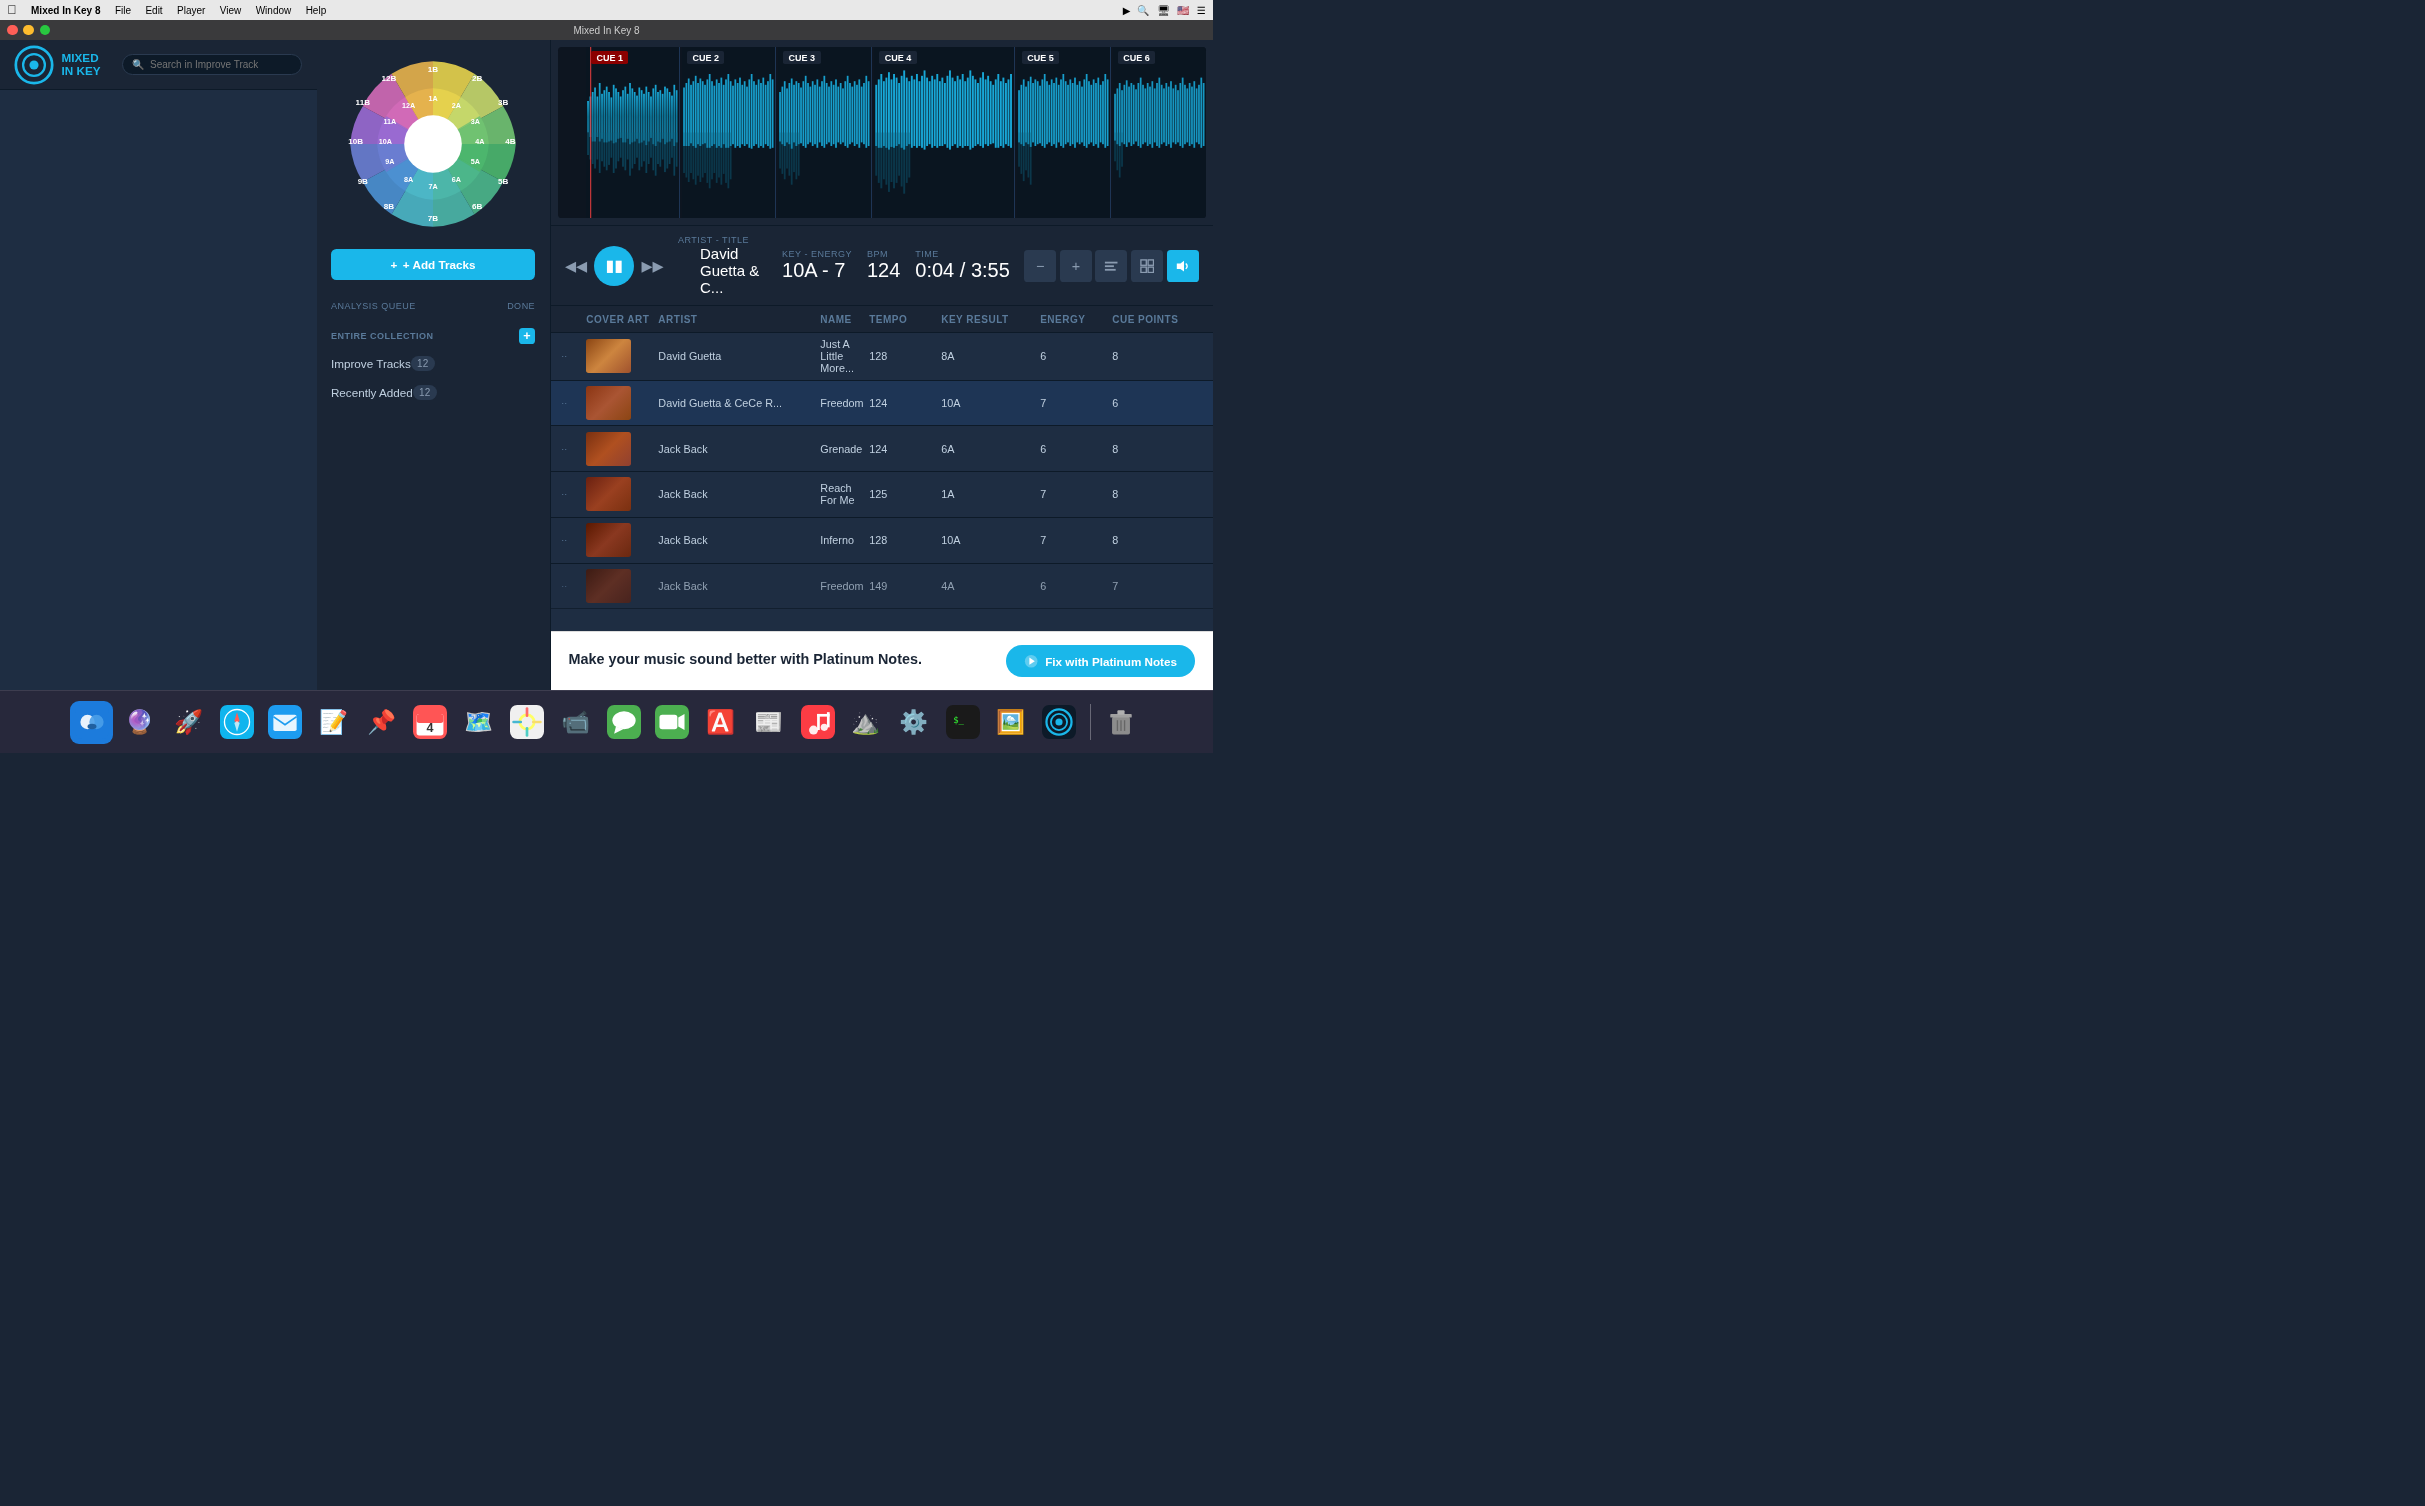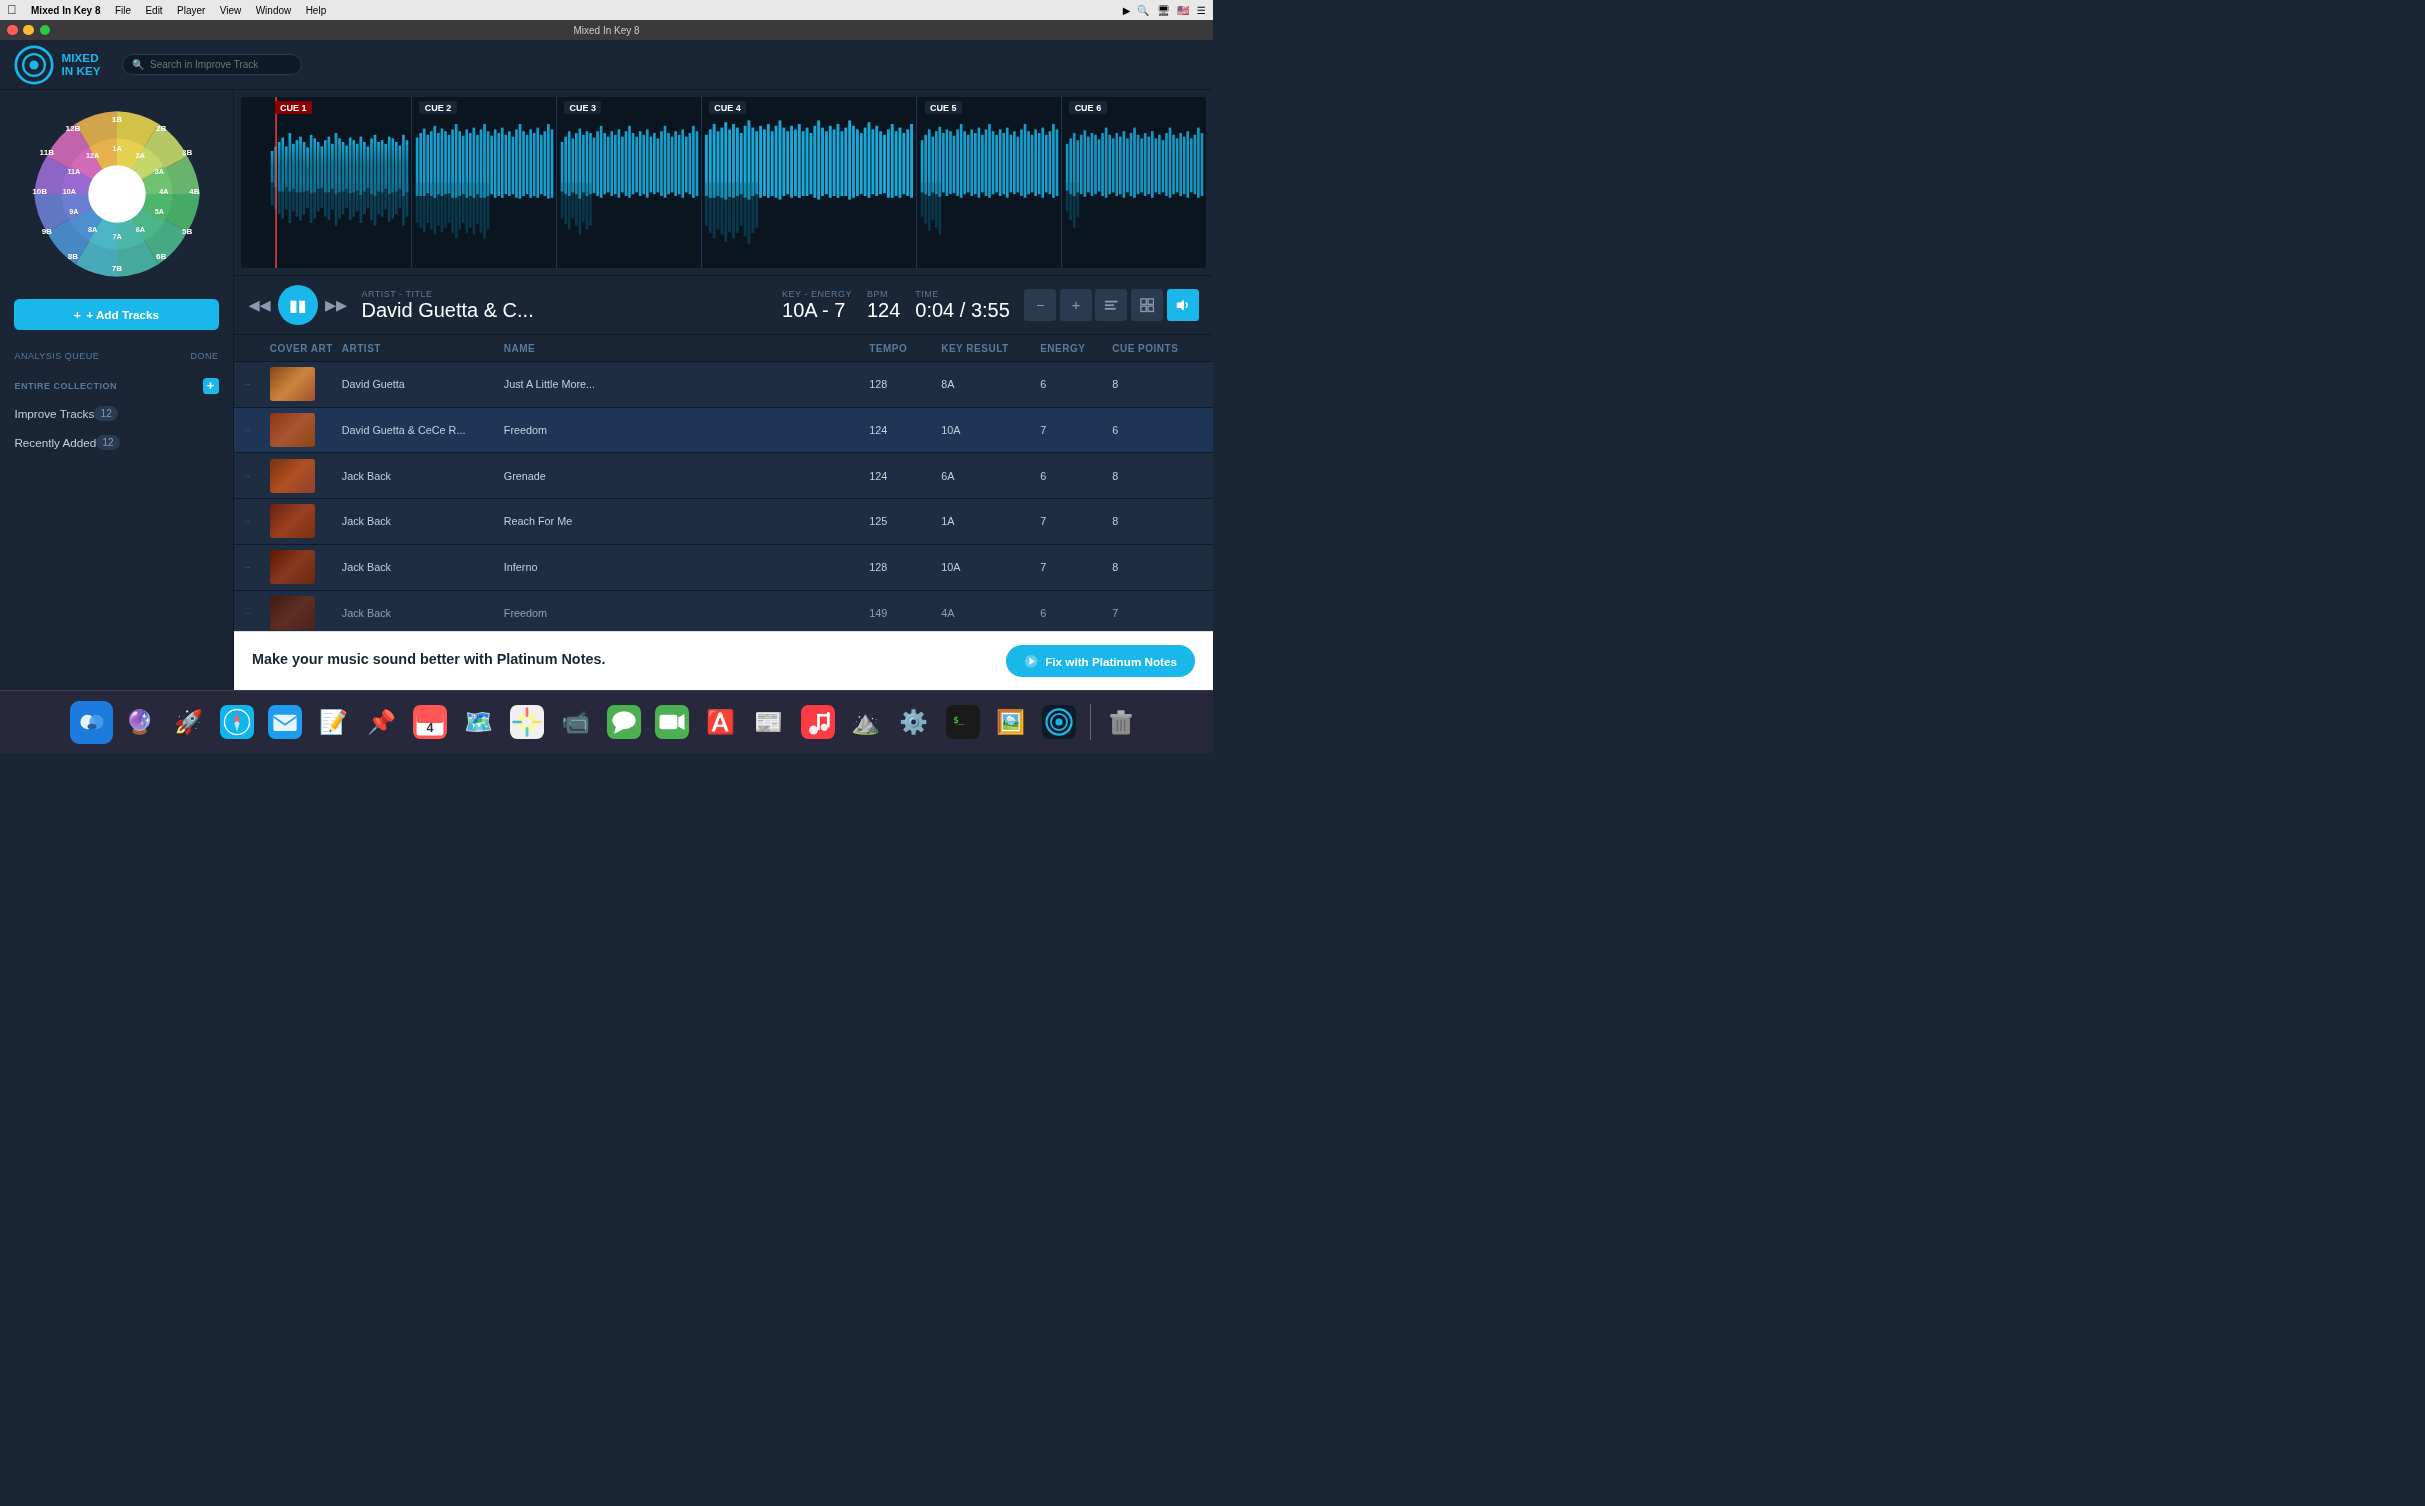--- a/index.html
+++ b/index.html
@@ -62,21 +62,21 @@
       height: 10.8px;
       border-radius: 50%;
     }
     .tl-red { background: #ff5f57; }
     .tl-yellow { background: #febc2e; }
     .tl-green { background: #28c840; }
 
     
     .app-window {
       display: flex;
-      flex-direction: column;
+      flex-direction: row;
       height: calc(753px - 40px - 63px);
       background: #1e2d42;
     }
 
     
     .nav-bar {
       height: 50px;
       background: #1a2535;
       display: flex;
       align-items: center;
@@ -292,23 +292,24 @@
     .track-info {
       flex: 1;
     }
     .track-meta-label {
       font-size: 9px;
       color: #5a7a9a;
       text-transform: uppercase;
       letter-spacing: 0.5px;
     }
     .track-title {
-      font-size: 20px;
+      font-size: 15px;
       color: #fff;
       font-weight: 400;
+      margin-left: 22px;
     }
 
     .track-stats {
       display: flex;
       gap: 15px;
       align-items: flex-end;
     }
     .stat-block { text-align: left; }
     .stat-label {
       font-size: 9px;

